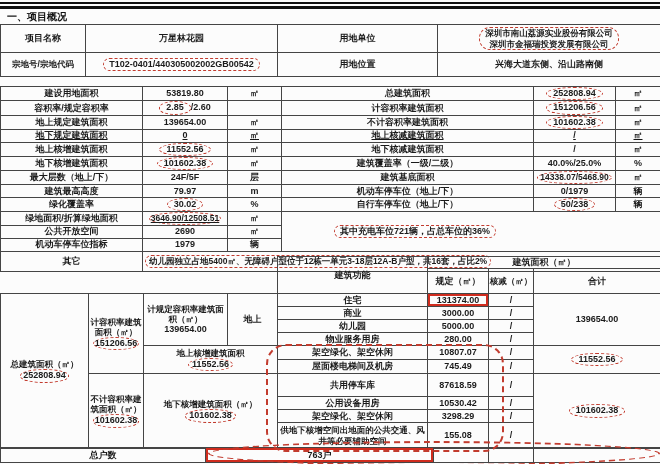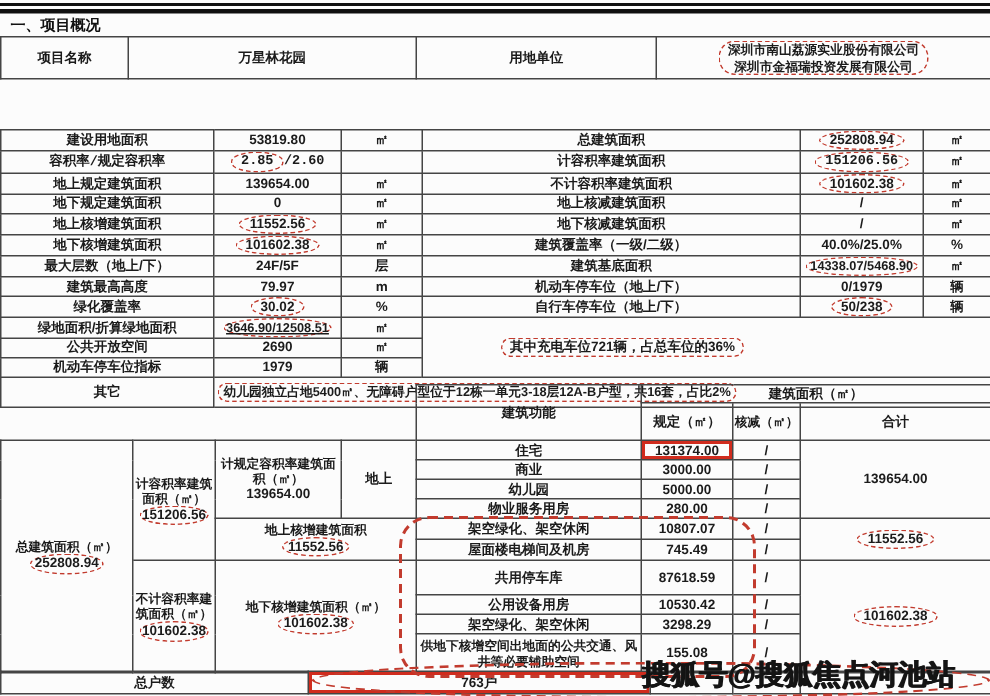--- a/index.html
+++ b/index.html
@@ -50,20 +50,28 @@
       <td class="lbl">项目名称</td>
       <td>万星林花园</td>
       <td class="lbl">用地单位</td>
       <td>
         <span class="rc-pill two-line small">
           <div>深圳市南山荔源实业股份有限公司</div>
           <div>深圳市金福瑞投资发展有限公司</div>
         </span>
       </td>
     </tr>
+    <tr style="height:24px;">
+      <td class="lbl small">宗地号/宗地代码</td>
+      <td>
+        <span class="rc-pill">T102-0401/440305002002GB00542</span>
+      </td>
+      <td class="lbl">用地位置</td>
+      <td>兴海大道东侧、沿山路南侧</td>
+    </tr>
   </tbody>
     </table>
 
 
   <table style="top:86px;width:660px;">
     <colgroup>
         <col style="width:142px">
         <col style="width:85px">
         <col style="width:54px">
               <col style="width:252px">
@@ -72,37 +80,37 @@
       </colgroup>
     <tbody>
         <tr style="height:13px;">
       <td>建设用地面积</td>
       <td>53819.80</td>
       <td>㎡</td>
       <td>总建筑面积</td>
       <td><span class="rc">252808.94</span></td>
       <td>㎡</td>
     </tr>
-    <tr style="height:13px;font-family:Liberation Mono, monospace;">
+    <tr style="height:13px;">
       <td>容积率/规定容积率</td>
       <td><span class="rc">2.85</span><span>/2.60</span></td>
       <td></td>
       <td>计容积率建筑面积</td>
       <td><span class="rc">151206.56</span></td>
       <td>㎡</td>
     </tr>
     <tr style="height:13px;">
       <td>地上规定建筑面积</td>
       <td>139654.00</td>
       <td>㎡</td>
       <td>不计容积率建筑面积</td>
       <td><span class="rc">101602.38</span></td>
       <td>㎡</td>
     </tr>
-    <tr style="height:13px;">
+    <tr style="height:13px;text-decoration:underline;">
       <td>地下规定建筑面积</td>
       <td>0</td>
       <td>㎡</td>
       <td>地上核减建筑面积</td>
       <td>/</td>
       <td>㎡</td>
     </tr>
     <tr style="height:13px;">
       <td>地上核增建筑面积</td>
       <td><span class="rc">11552.56</span></td>
@@ -294,14 +302,13 @@
       <td></td>
       <td></td>
     </tr>
   </tbody>
     </table>
 
   <div class="abs cloud" style="left:266px;top:344px;width:234px;height:104px;"></div>
 
   <div class="abs ellipse" style="left:208px;top:441px;width:448px;height:21px;"></div>
 
-  <div class="abs watermark" style="left:428px;top:437px;">搜狐号@搜狐焦点河池站</div>
 </div>
 
 </body></html>

